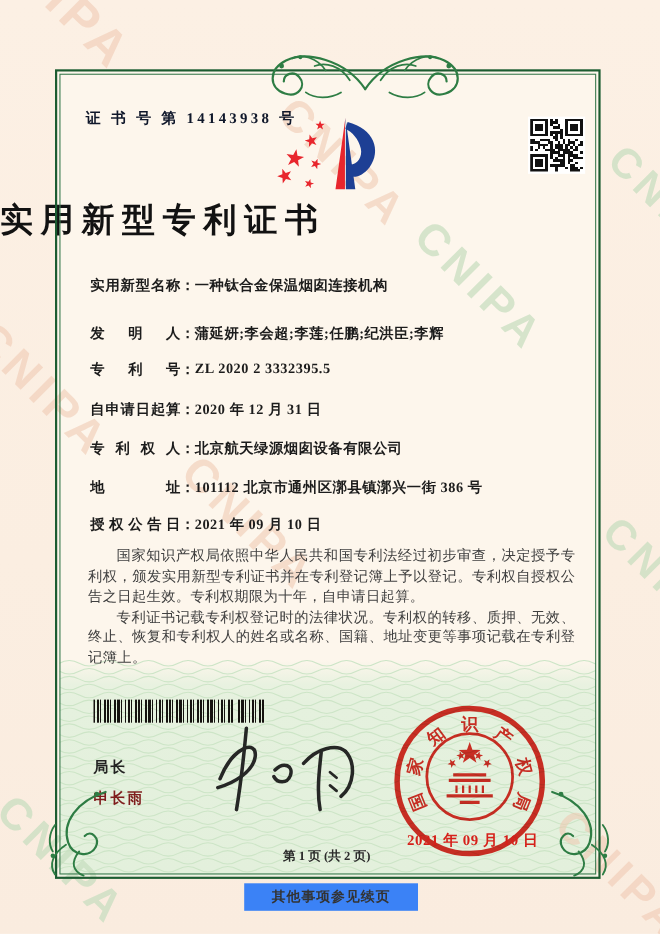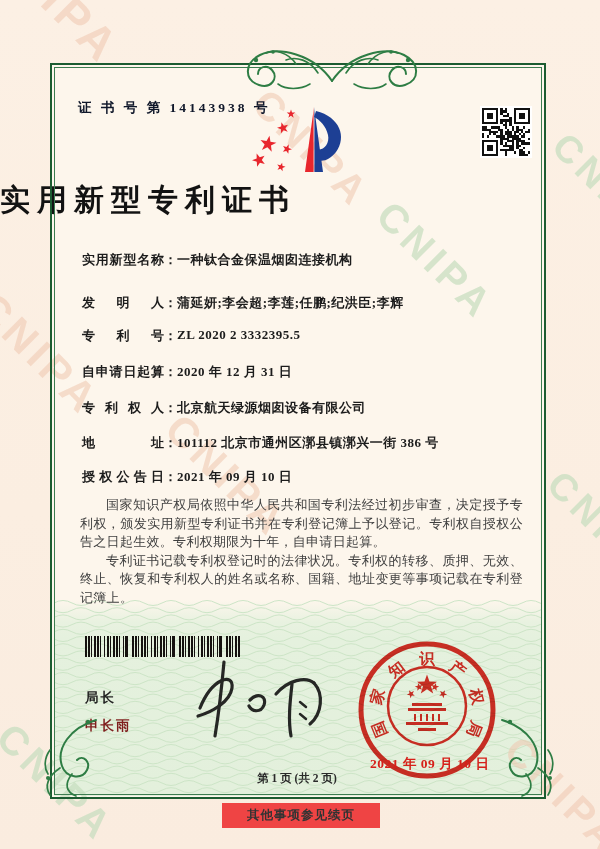--- a/index.html
+++ b/index.html
@@ -58,21 +58,21 @@
     font-family:"Liberation Sans","DejaVu Sans",sans-serif;z-index:3;}
   .signer-name{left:85px;top:717px;font-size:13.5px;font-weight:600;color:#7f1d1d;letter-spacing:2px;
     font-family:"Liberation Sans","DejaVu Sans",sans-serif;z-index:3;}
   .signature{left:172px;top:656px;z-index:3;}
   
   .seal{left:340px;top:622px;width:175px;height:175px;z-index:3;opacity:.95;mix-blend-mode:multiply;}
   .seal-date{left:370px;top:755px;width:140px;font-size:13.5px;font-weight:700;color:#d6201a;
     letter-spacing:.5px;z-index:3;white-space:nowrap;}
   
   .page-info{left:50px;top:771px;width:494px;text-align:center;font-size:11.5px;font-weight:600;color:#2a2a2a;z-index:3;}
-  .note-box{left:222px;top:803px;width:158px;height:25px;background:#ef4444;z-index:3;
+  .note-box{left:222px;top:803px;width:158px;height:25px;background:#3b82f6;z-index:3;
     text-align:center;line-height:25px;font-size:12.5px;font-weight:600;color:#333;letter-spacing:1px;}
   .flourish{z-index:5;pointer-events:none;}
   .fl-top{left:226px;top:40px;}
   .fl-bl{left:36px;top:712px;}
   .fl-br{left:496px;top:712px;transform:scaleX(-1);}
 </style>
 </head>
 <body>
 
 <svg width="0" height="0" style="position:absolute">

